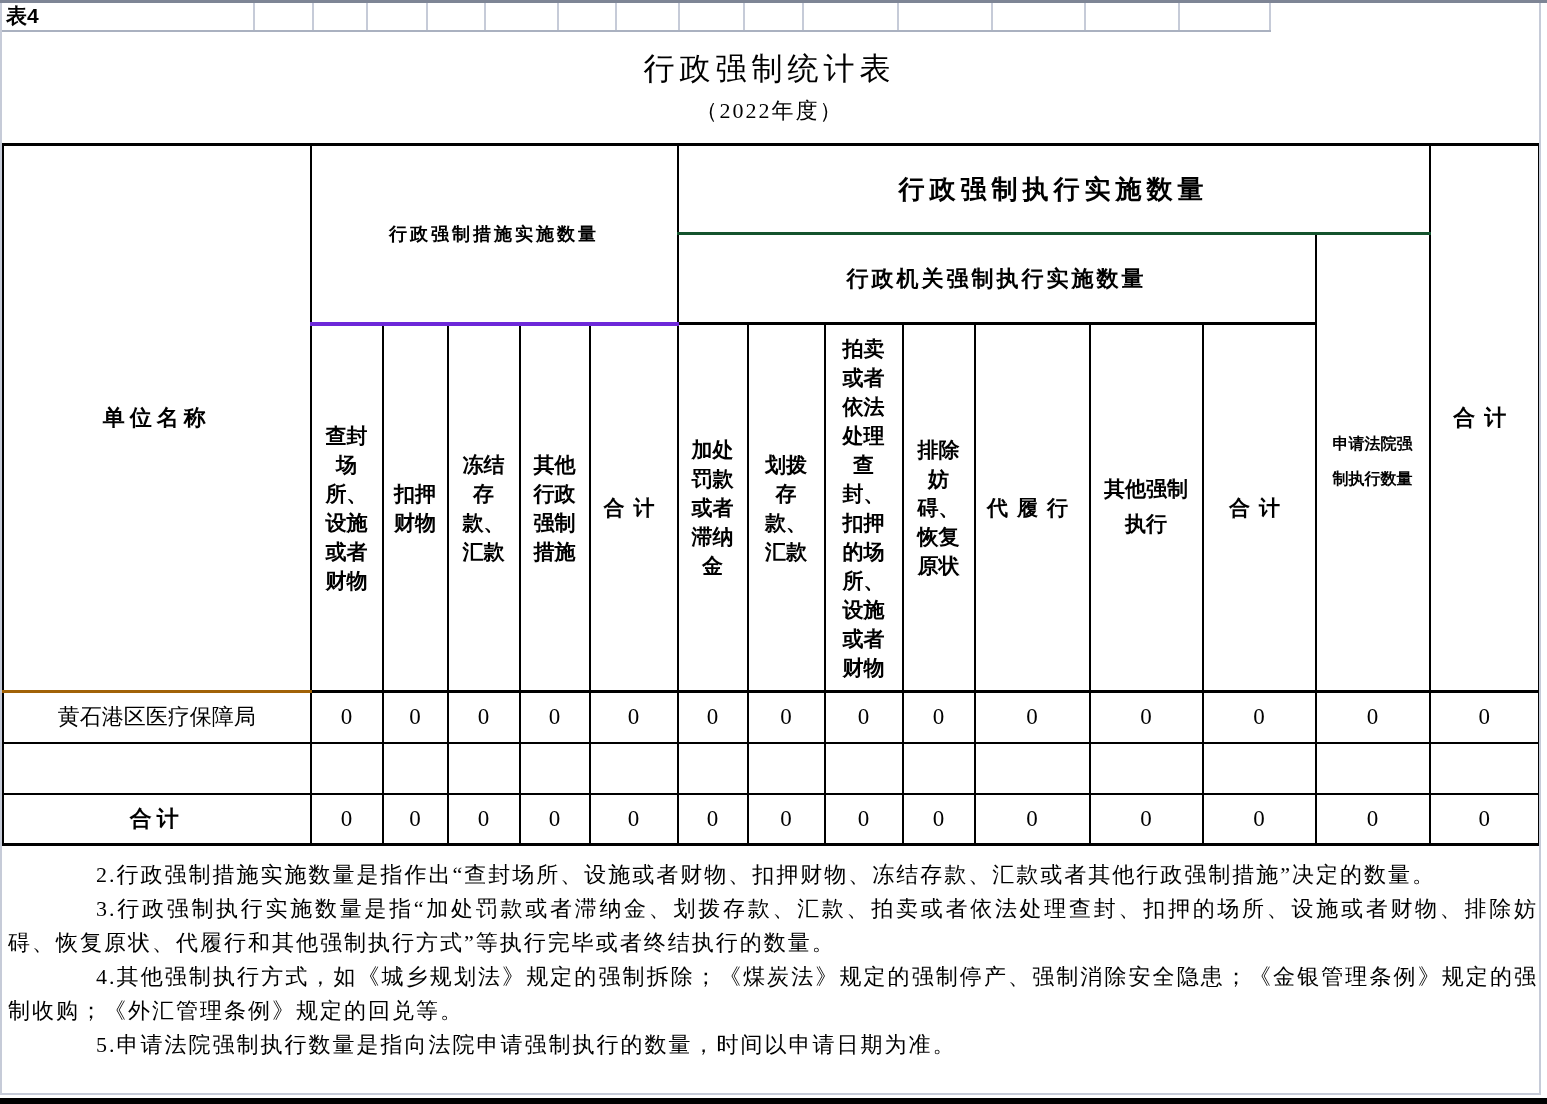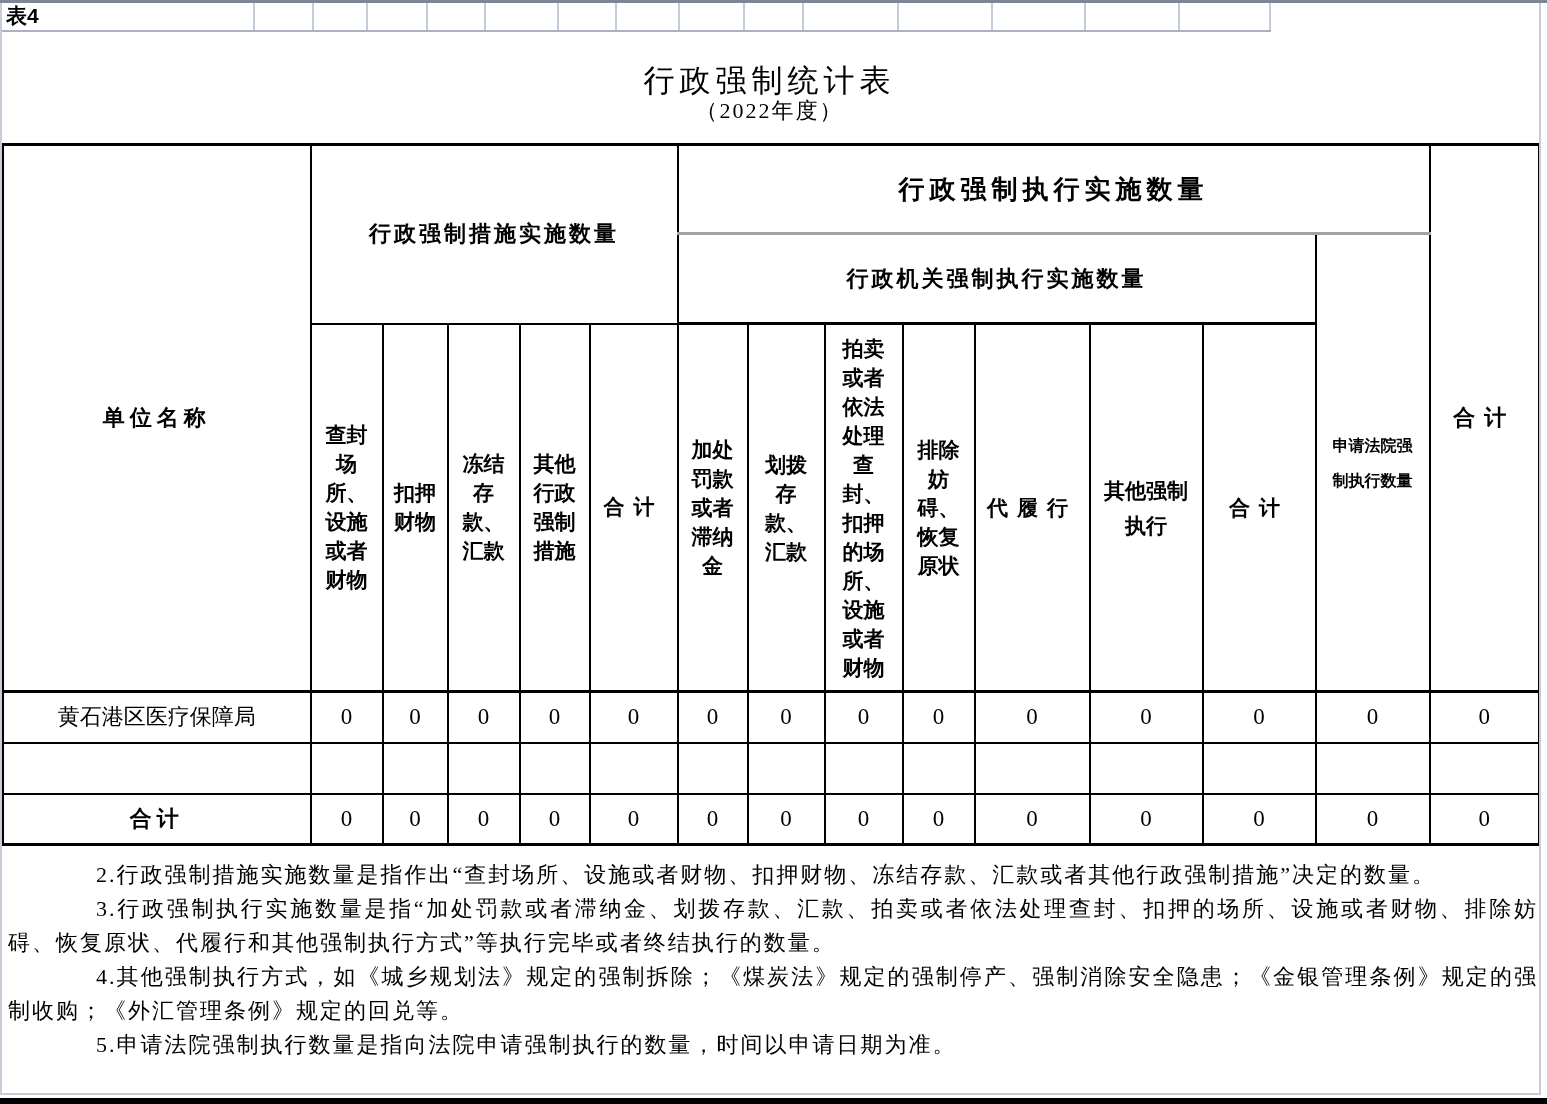--- a/index.html
+++ b/index.html
@@ -19,46 +19,46 @@
   .grid-row { position:absolute; top:3px; left:0; width:1271px; height:27px;
               display:flex; border-bottom:2px solid #aab1c0; background:#fff; }
   .gcell { box-sizing:border-box; border-right:2px solid #c6cbd8; height:100%; }
   .gc0{width:308px}.gc1{width:72px}.gc2{width:65px}.gc3{width:72px}.gc4{width:70px}
   .gc5{width:88px}.gc6{width:70px}.gc7{width:77px}.gc8{width:78px}.gc9{width:72px}
   .gc10{width:115px}.gc11{width:113px}.gc12{width:113px}.gc13{width:114px}.gc14{width:110px}
   .corner-label { font-family:"Liberation Sans","DejaVu Sans",sans-serif; font-weight:bold;
                   font-size:21px; line-height:26px; padding-left:6px; }
 
   
-  .title { position:absolute; top:60px; left:0; width:1539px; text-align:center;
+  .title { position:absolute; top:48px; left:0; width:1539px; text-align:center;
            font-size:31px; letter-spacing:5px; }
   .subtitle { position:absolute; top:96px; left:0; width:1539px; text-align:center;
               font-size:22px; letter-spacing:2px; }
 
   
   table.stat { position:absolute; top:143px; left:1px; width:1538px;
                border-collapse:collapse; table-layout:fixed; border:3px solid #000;
                background:#fff; }
   col.c0{width:308px} col.c1{width:72px} col.c2{width:65px} col.c3{width:72px} col.c4{width:70px}
   col.c5{width:88px} col.c6{width:70px} col.c7{width:77px} col.c8{width:78px} col.c9{width:72px}
   col.c10{width:115px} col.c11{width:113px} col.c12{width:113px} col.c13{width:114px} col.c14{width:110px}
   td { border:2px solid #000; text-align:center; vertical-align:middle; padding:0 2px; overflow:hidden; }
   tr.h1 { height:89px; } tr.h2 { height:90px; } tr.h3 { height:368px; }
   tr.data-row { height:51px; }
 
   .hdr { font-family:"Liberation Sans","DejaVu Sans",sans-serif; font-weight:bold; }
-  .grp-enforce  { font-size:26px; letter-spacing:5px; border-bottom:3px solid #a3a3a3; }
-  .grp-measures { font-size:22px; letter-spacing:3px; border-bottom:1px solid #6d28d9;border-radius:18px; }
+  .grp-enforce  { font-size:26px; letter-spacing:5px; border-bottom:3px solid #14532d; }
+  .grp-measures { font-size:18px; letter-spacing:3px; border-bottom:4px solid #6d28d9;border-radius:18px; }
   .grp-agency   { font-size:22px; letter-spacing:3px; border-bottom:3px solid #000; }
-  .unit        { font-size:22px; letter-spacing:5px; border-bottom:3px solid #000000; }
+  .unit        { font-size:22px; letter-spacing:5px; border-bottom:3px solid #a16207; }
   .grand-total { font-size:22px; letter-spacing:9px; border-bottom:3px solid #000; }
   tr.h3 td { border-bottom:3px solid #000; font-size:21px; }
   .court { line-height:35px; border-bottom:3px solid #000; }
   .w2 { max-width:46px; margin:0 auto; line-height:29px; }
-  .w4 { max-width:92px; margin:0 auto; line-height:35px; }
+  .w4 { max-width:92px; margin:0 auto; line-height:35px;font-family:Liberation Mono, monospace; }
   .spaced { letter-spacing:9px; font-size:22px; }
   .val { font-size:23px; }
   .row-name { font-size:22px; }
   .bold-row .row-name { font-family:"Liberation Sans","DejaVu Sans",sans-serif;
                         font-weight:bold; letter-spacing:5px; }
 
   
   .notes { position:absolute; top:858px; left:8px; width:1530px;
            font-size:22px; line-height:34px; letter-spacing:2px; text-align:justify; }
   .notes p { margin:0; text-indent:88px; }

